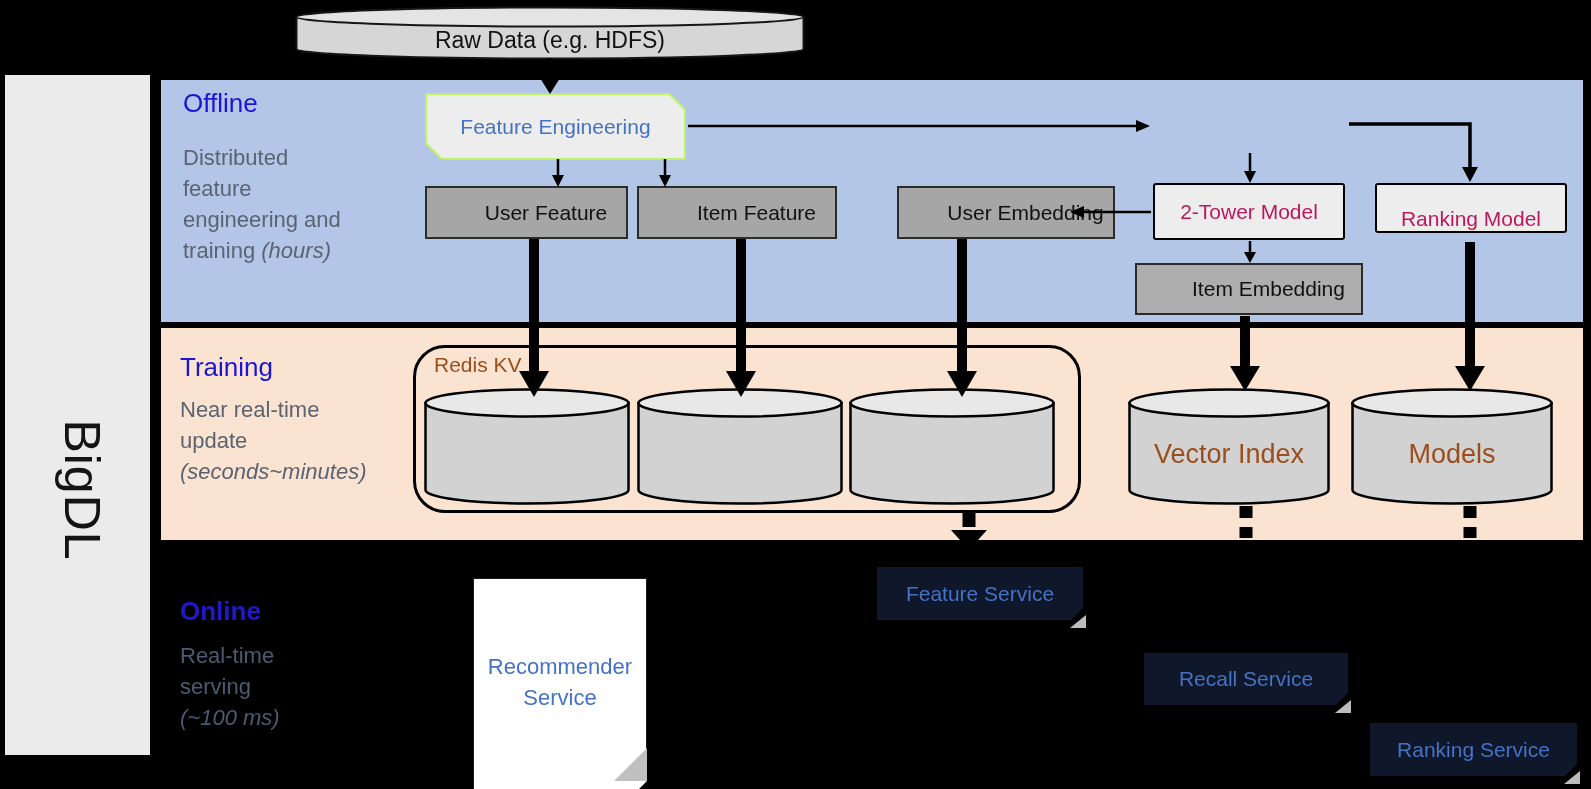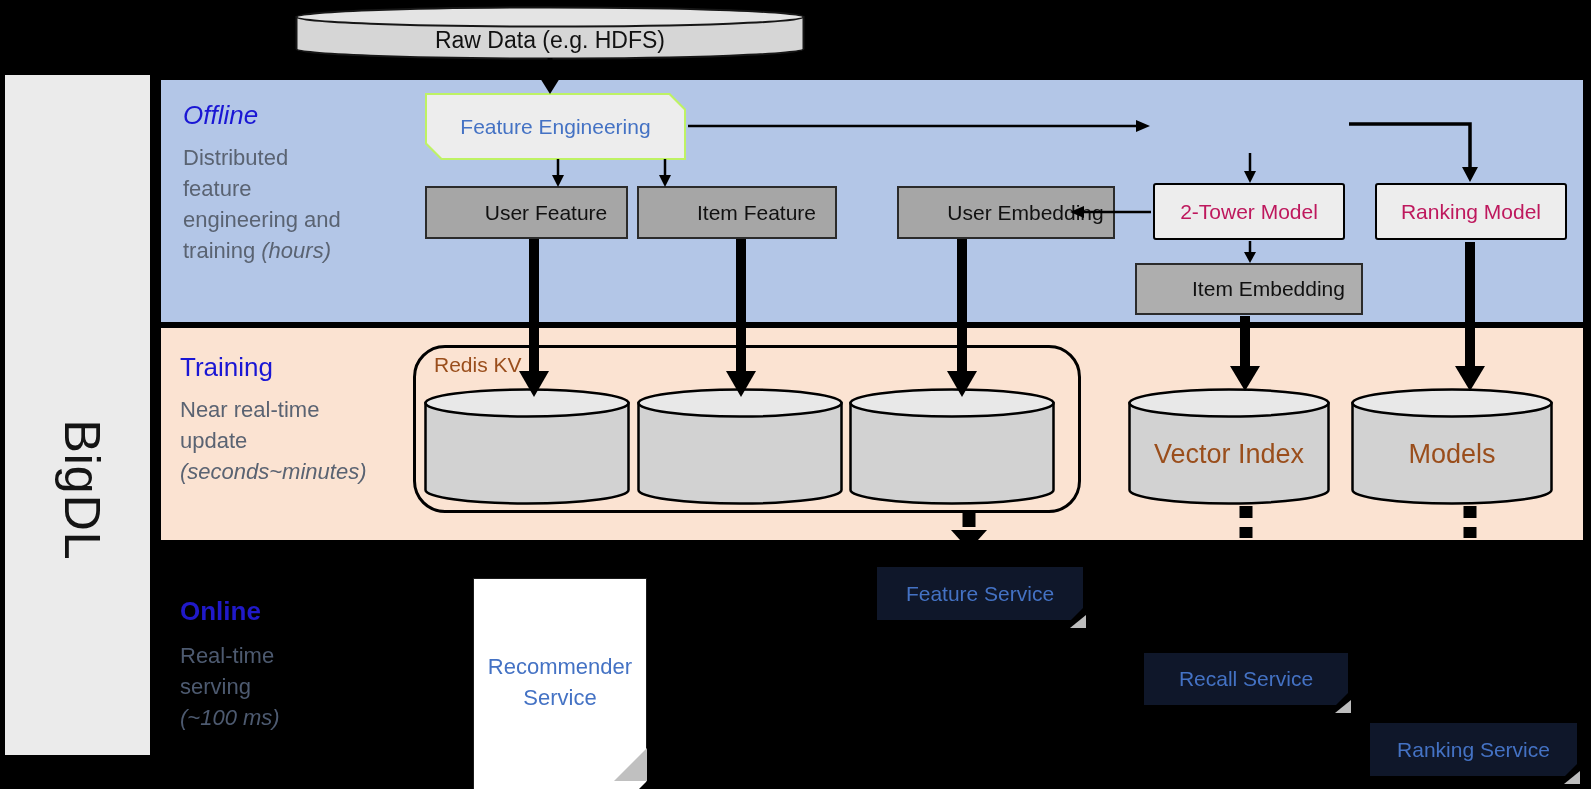--- a/index.html
+++ b/index.html
@@ -66,21 +66,21 @@
   </div>
 
   <div class="cyl" style="left:295px;top:6px;width:510px;height:54px;">
     <svg width="510" height="54">
       <path d="M1.5,11 V43 A253.5,9.5 0 0 0 508.5,43 V11 Z" fill="#d6d6d6" stroke="#161616" stroke-width="2"></path>
       <ellipse cx="255" cy="11" rx="253.5" ry="9.5" fill="#e4e4e4" stroke="#161616" stroke-width="2"></ellipse>
     </svg>
     <span class="raw-lbl">Raw Data (e.g. HDFS)</span>
   </div>
 
-  <div class="abs band-title" style="left:183px;top:100px;font-style:italic;">Offline</div>
+  <div class="abs band-title" style="left:183px;top:88px;">Offline</div>
   <div class="abs band-desc" style="left:183px;top:142px;width:250px;">
     <span>Distributed</span><br>
     <span>feature</span><br>
     <span>engineering and</span><br>
     <span>training </span><em>(hours)</em>
   </div>
 
   <div class="abs fe-outer">
     <div class="fe-inner blue-t">Feature Engineering</div>
   </div>
@@ -92,21 +92,21 @@
     <span>Item Feature</span>
   </div>
   <div class="abs node graybox" style="left:849px;top:186px;width:218px;height:53px;margin-left:48px;">
     <span>User Embedding</span>
   </div>
 
 
   <div class="abs node lightbox" style="left:1153px;top:183px;width:192px;height:57px;">
     <span>2-Tower Model</span>
   </div>
-  <div class="abs node lightbox" style="left:1375px;top:183px;width:192px;height:57px;">
+  <div class="abs node lightbox" style="left:1375px;top:183px;width:192px;height:50px;align-items:flex-end;">
     <span>Ranking Model</span>
   </div>
   <div class="abs node graybox" style="left:1135px;top:263px;width:228px;height:52px;background:#aeaeae;">
     <span>Item Embedding</span>
   </div>
 
   <div class="abs band-title" style="left:180px;top:352px;">Training</div>
   <div class="abs band-desc" style="left:180px;top:394px;width:260px;">
     <span>Near real-time</span><br>
     <span>update</span><br>

